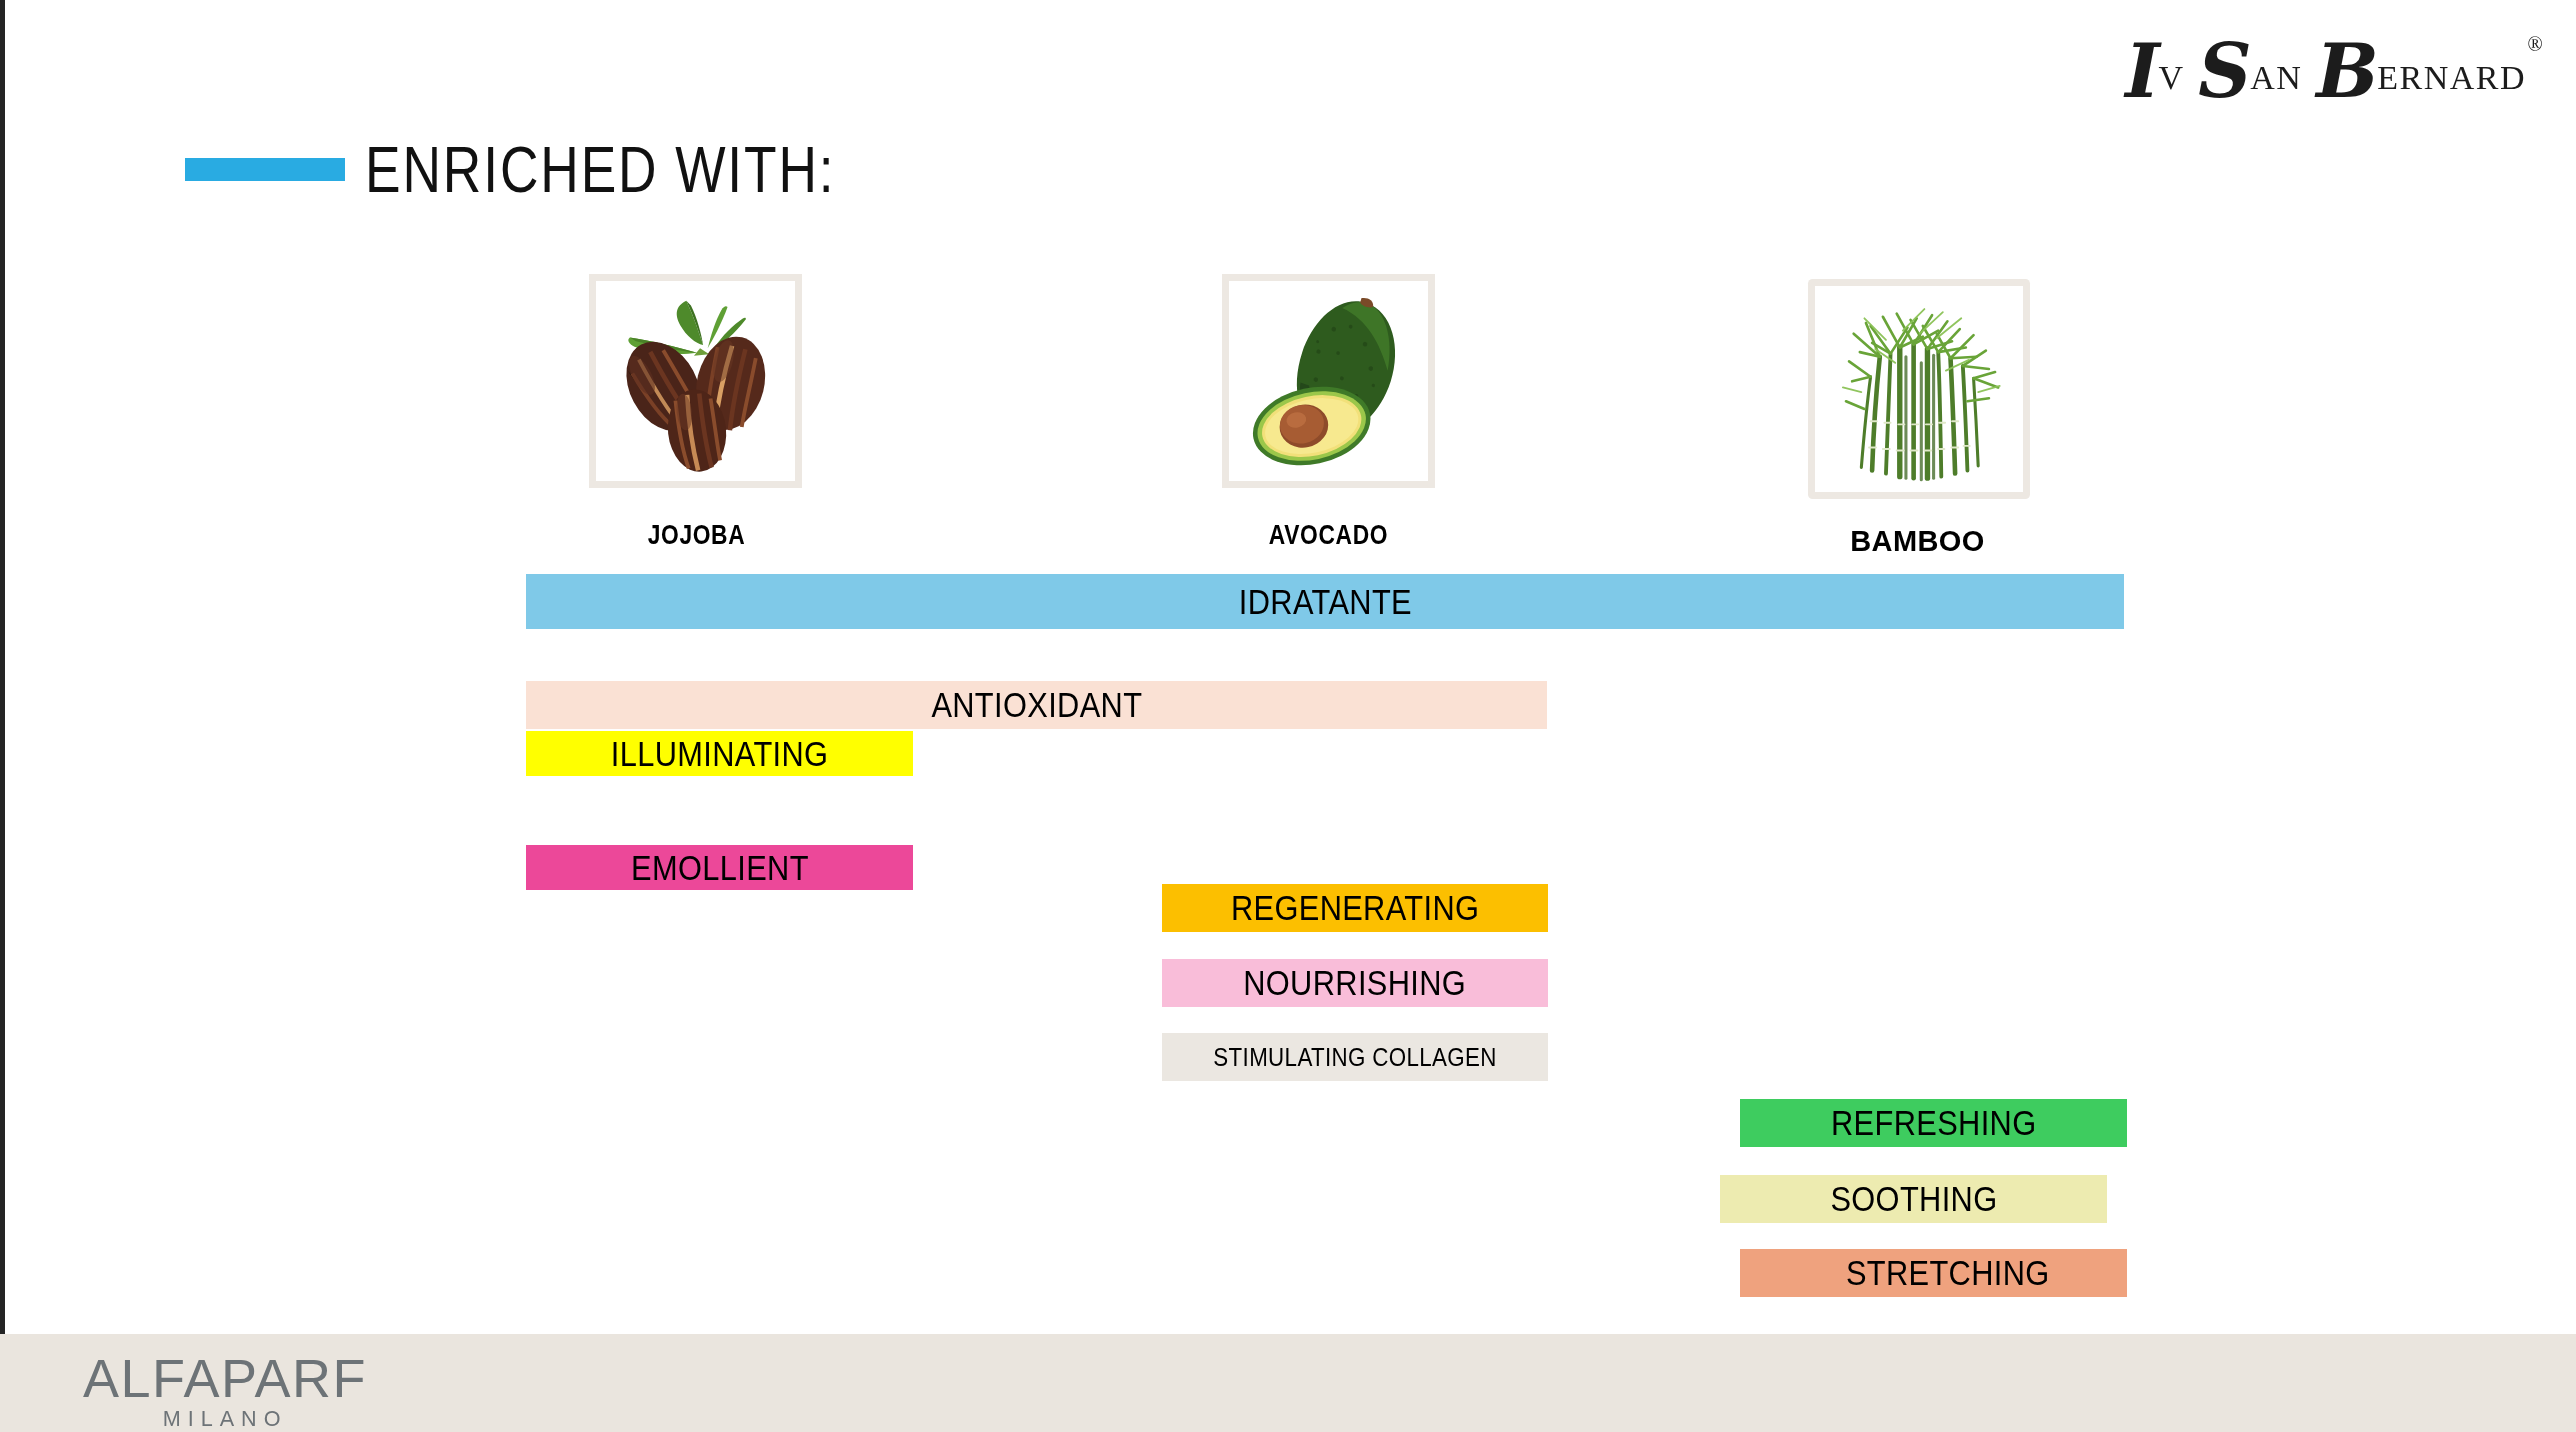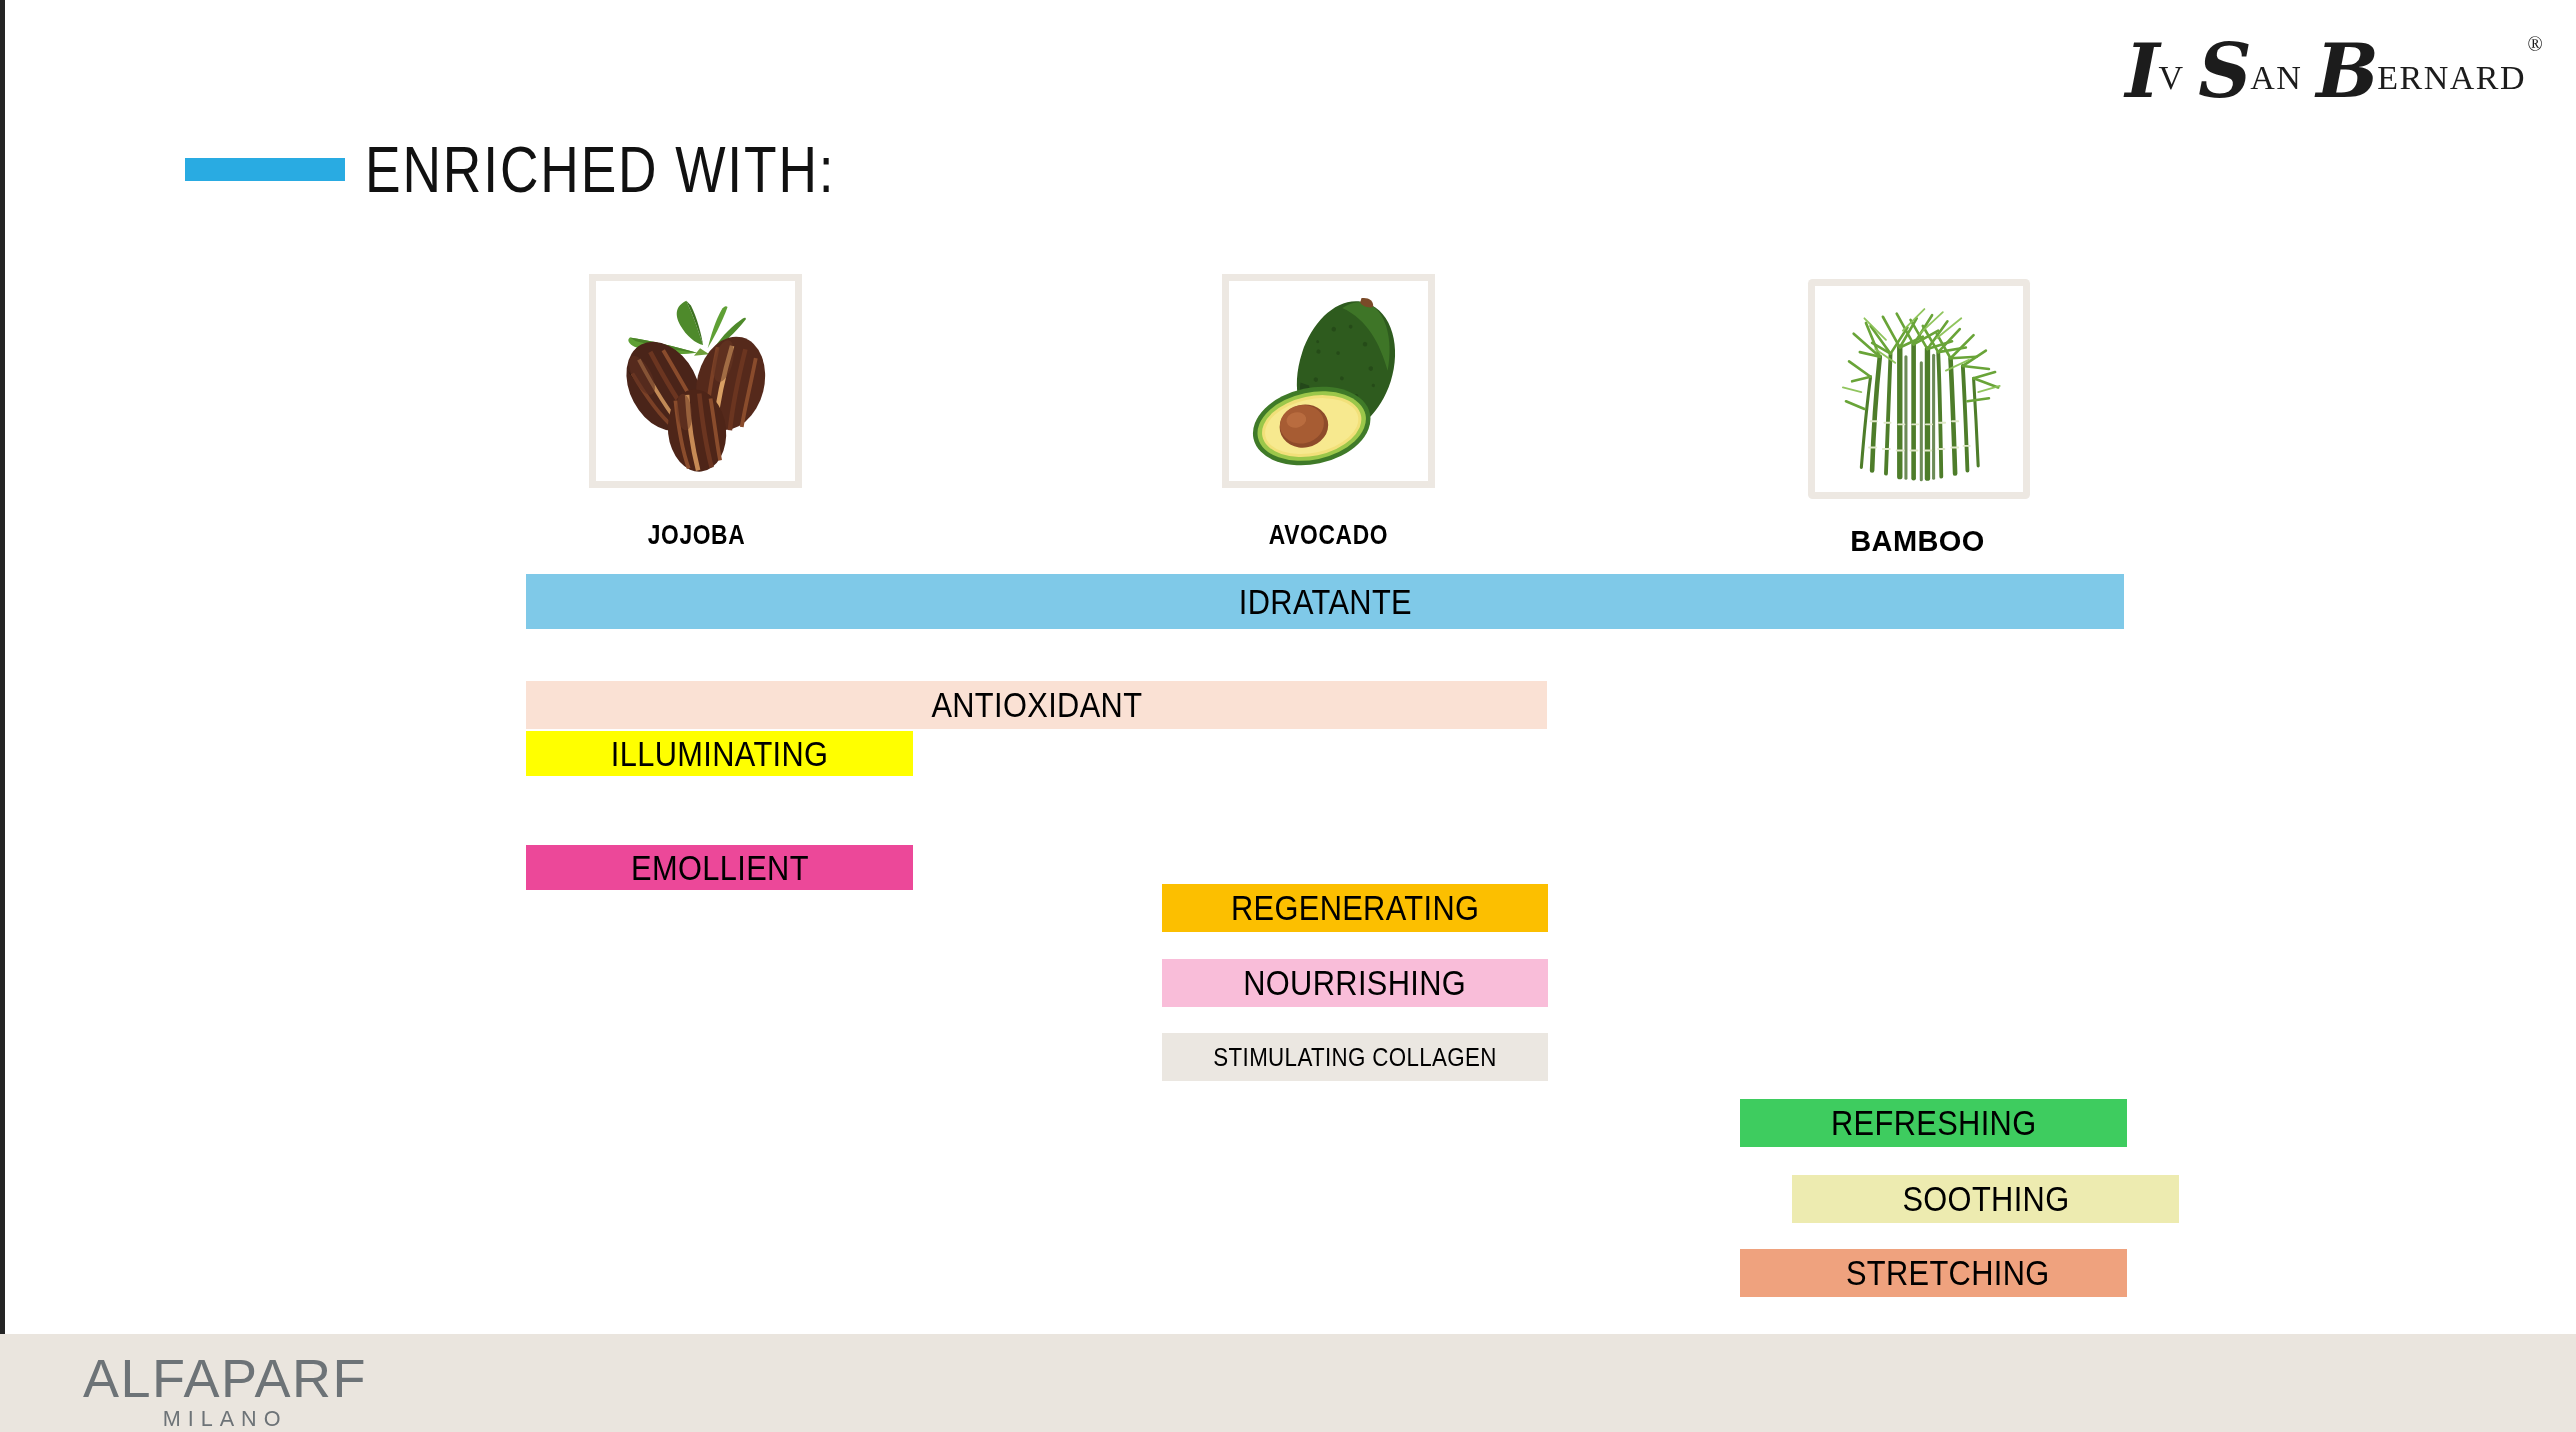--- a/index.html
+++ b/index.html
@@ -398,21 +398,21 @@
   </div>
 
   <div class="bar two-line" style="left:1162px; top:1033px; width:386px; height:48px; background:#EBE7E1;">
     <span class="bar-label">STIMULATING COLLAGEN</span>
   </div>
 
   <div class="bar" style="left:1740px; top:1099px; width:387px; height:48px; background:#3ECC5F;">
     <span class="bar-label">REFRESHING</span>
   </div>
 
-  <div class="bar" style="left:1792px; top:1175px; width:387px; height:48px; background:#EDEBB0;">
+  <div class="bar" style="left:1720px; top:1175px; width:387px; height:48px; background:#EDEBB0;">
     <span class="bar-label">SOOTHING</span>
   </div>
 
   <div class="bar" style="left:1740px; top:1249px; width:387px; height:48px; background:#EFA27E;padding-left:28px;">
     <span class="bar-label">STRETCHING</span>
   </div>
 
   <div class="footer" style="background: rgb(234, 229, 222);">
     <div class="footer-logo">
       <span class="fl-main">ALFAPARF</span>

